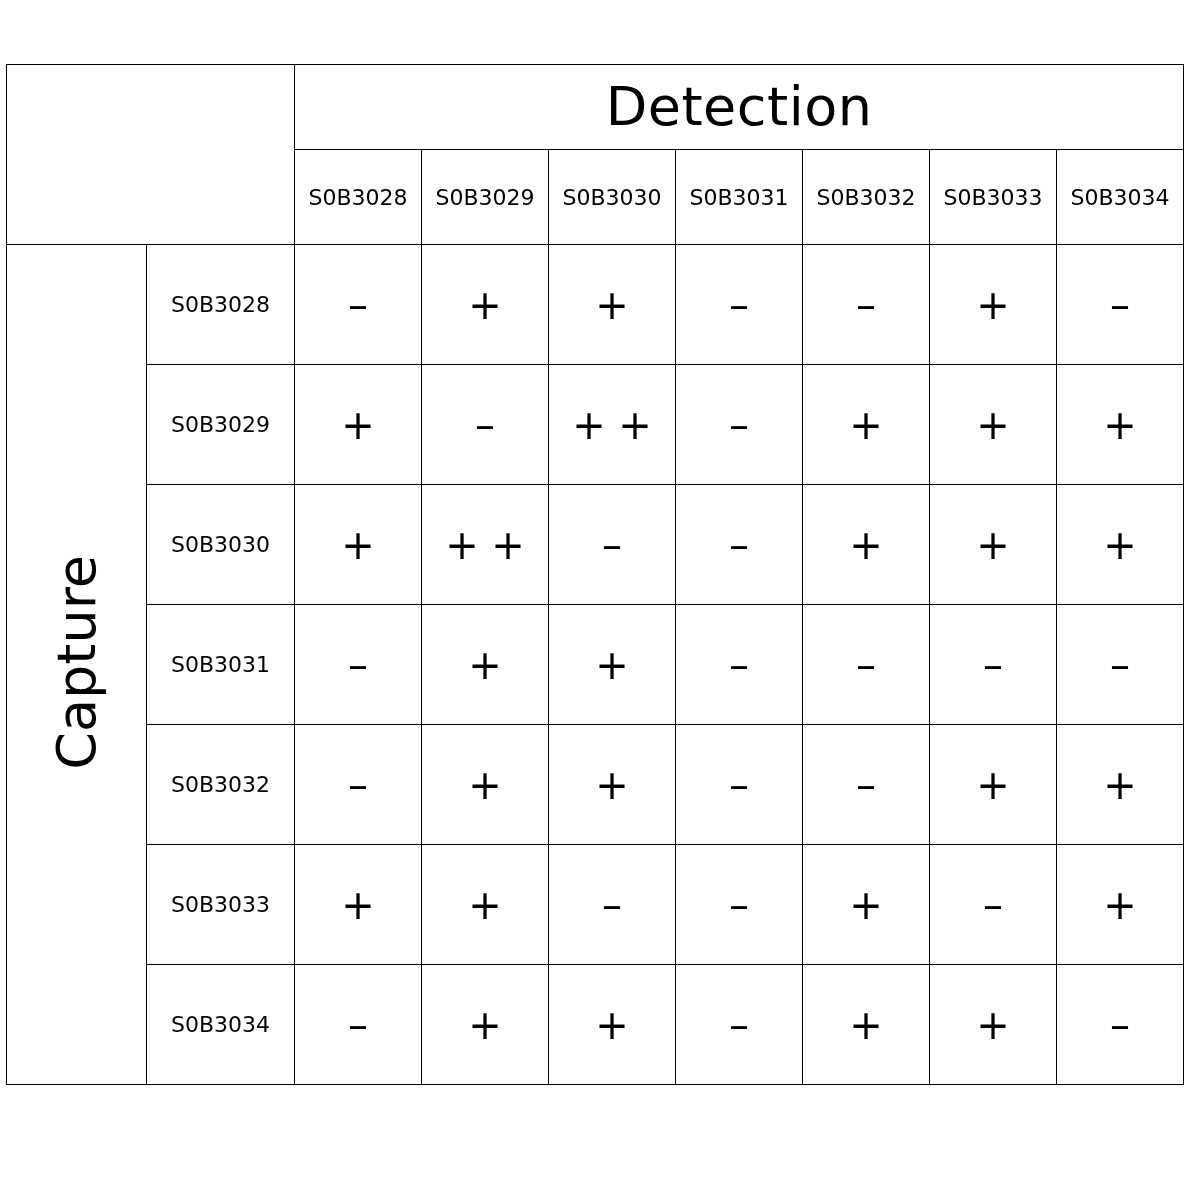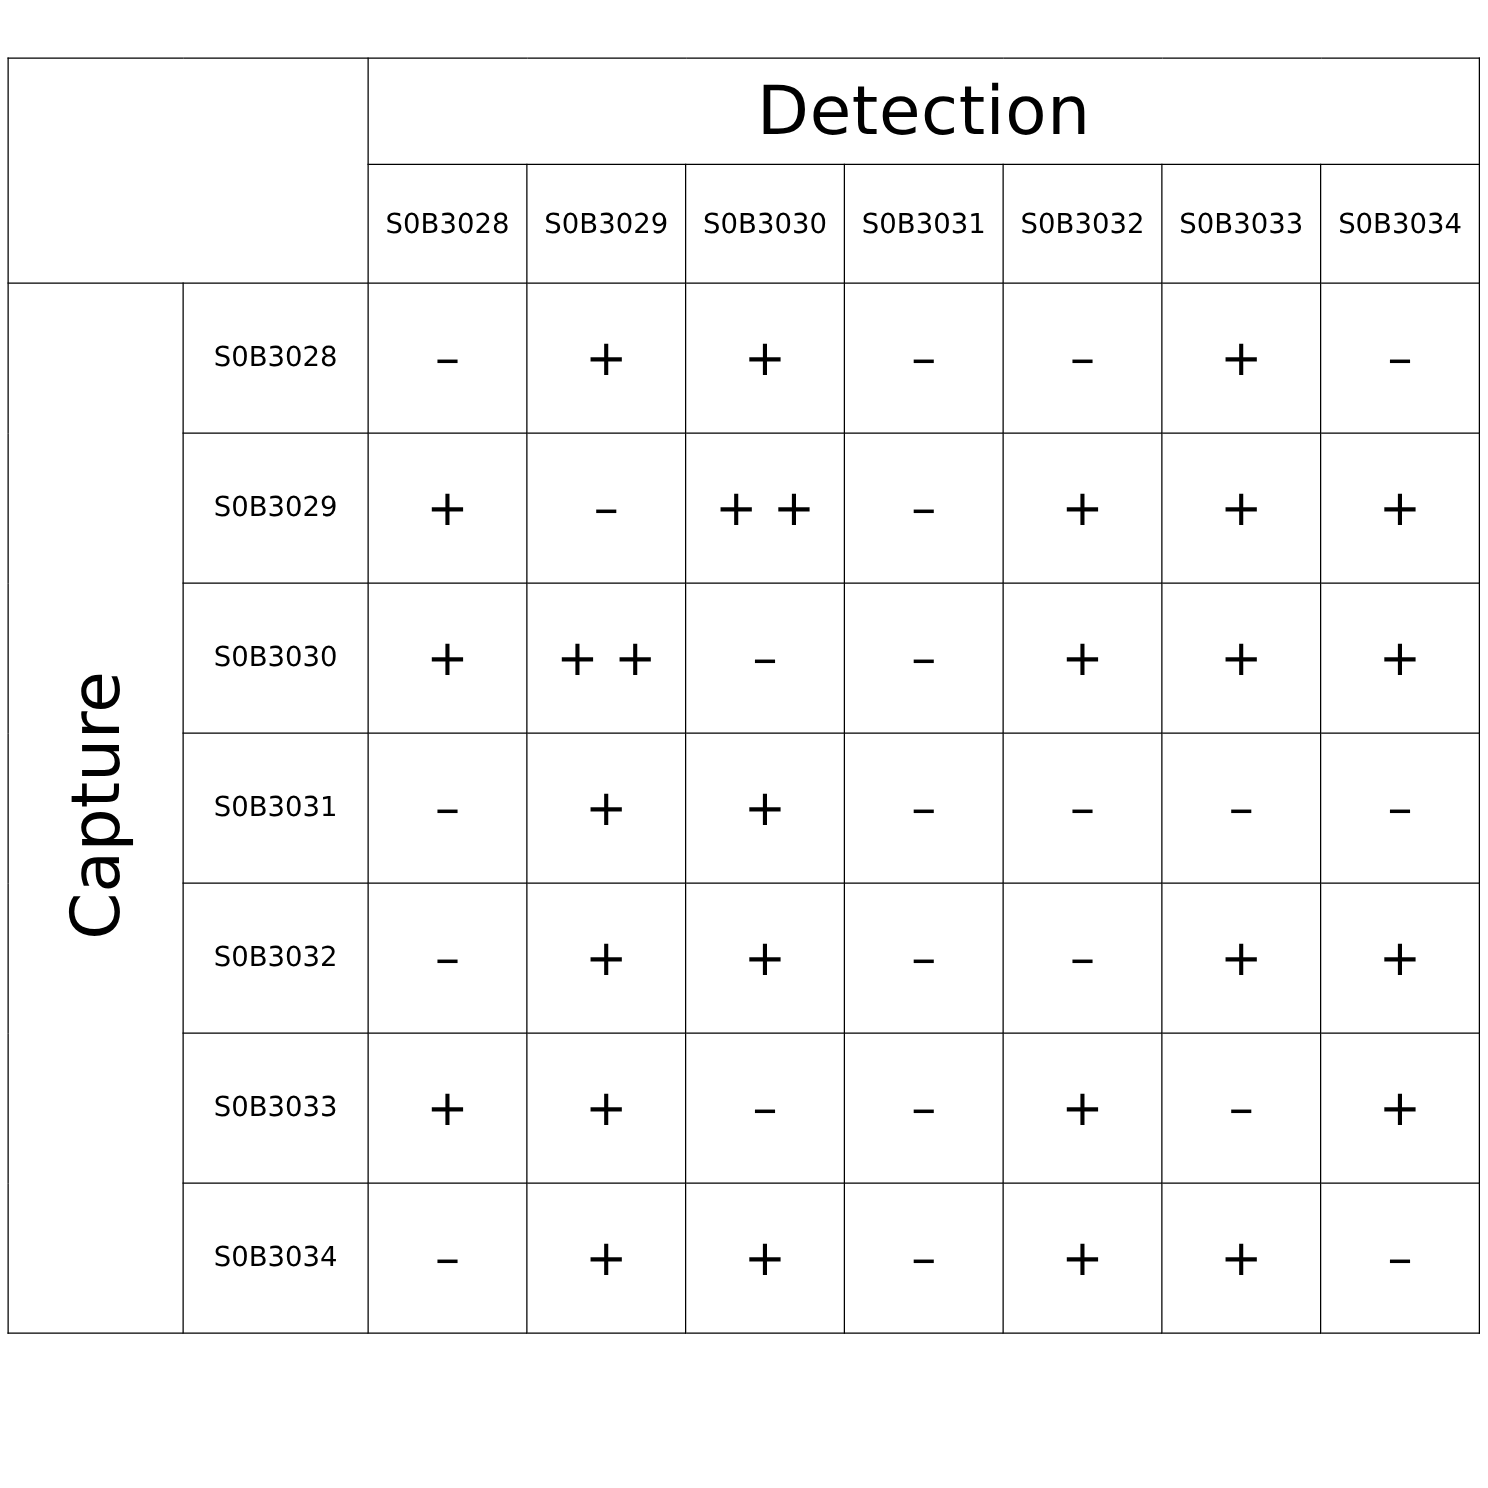--- a/index.html
+++ b/index.html
@@ -11,21 +11,21 @@
     width: 1190px;
     height: 1190px;
     font-family: "DejaVu Sans", sans-serif;
     color: #000000;
     position: relative;
     overflow: hidden;
   }
   #matrix-wrap {
     position: absolute;
     left: 6px;
-    top: 46px;
+    top: 64px;
     width: 944px;
   }
   table.matrix {
     border-collapse: collapse;
     table-layout: fixed;
     width: 1178px;
   }
   table.matrix td, table.matrix th {
     border: 1px solid #000000;
     padding: 0;

